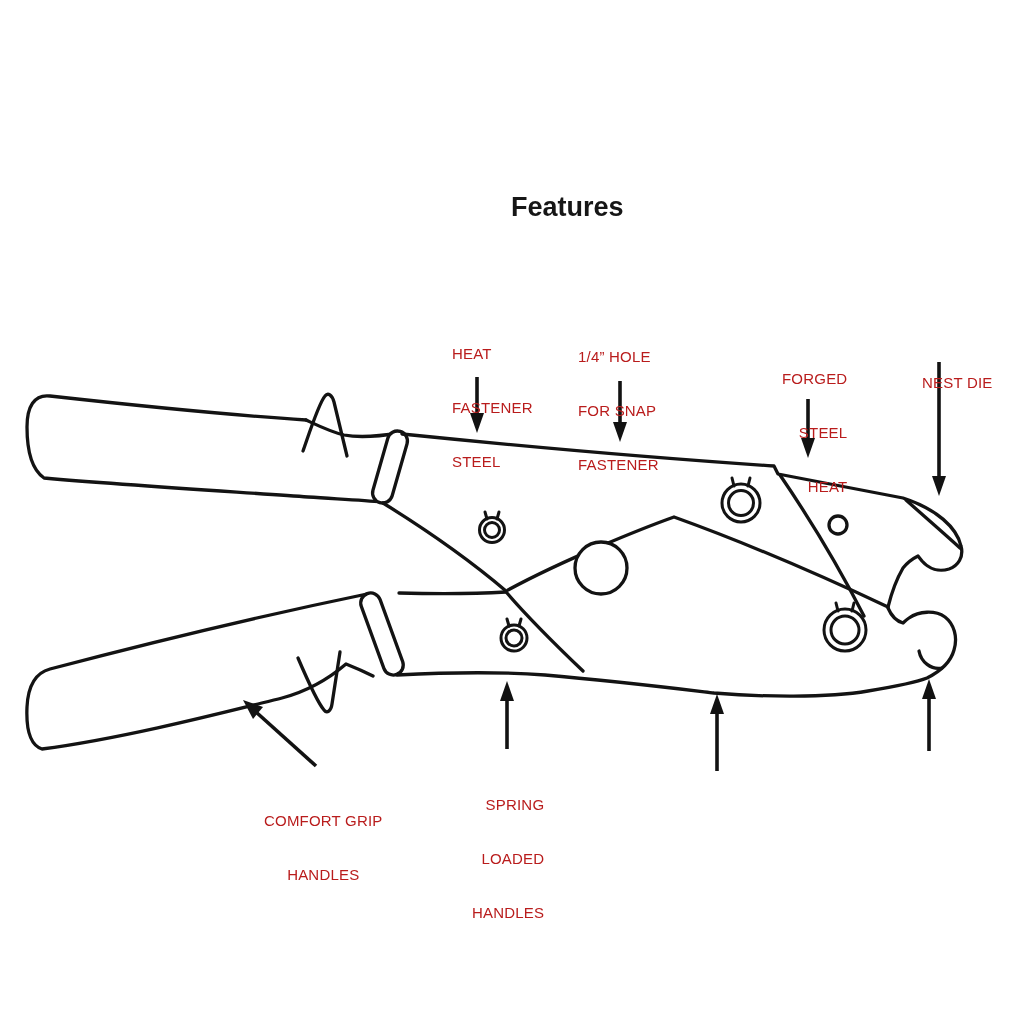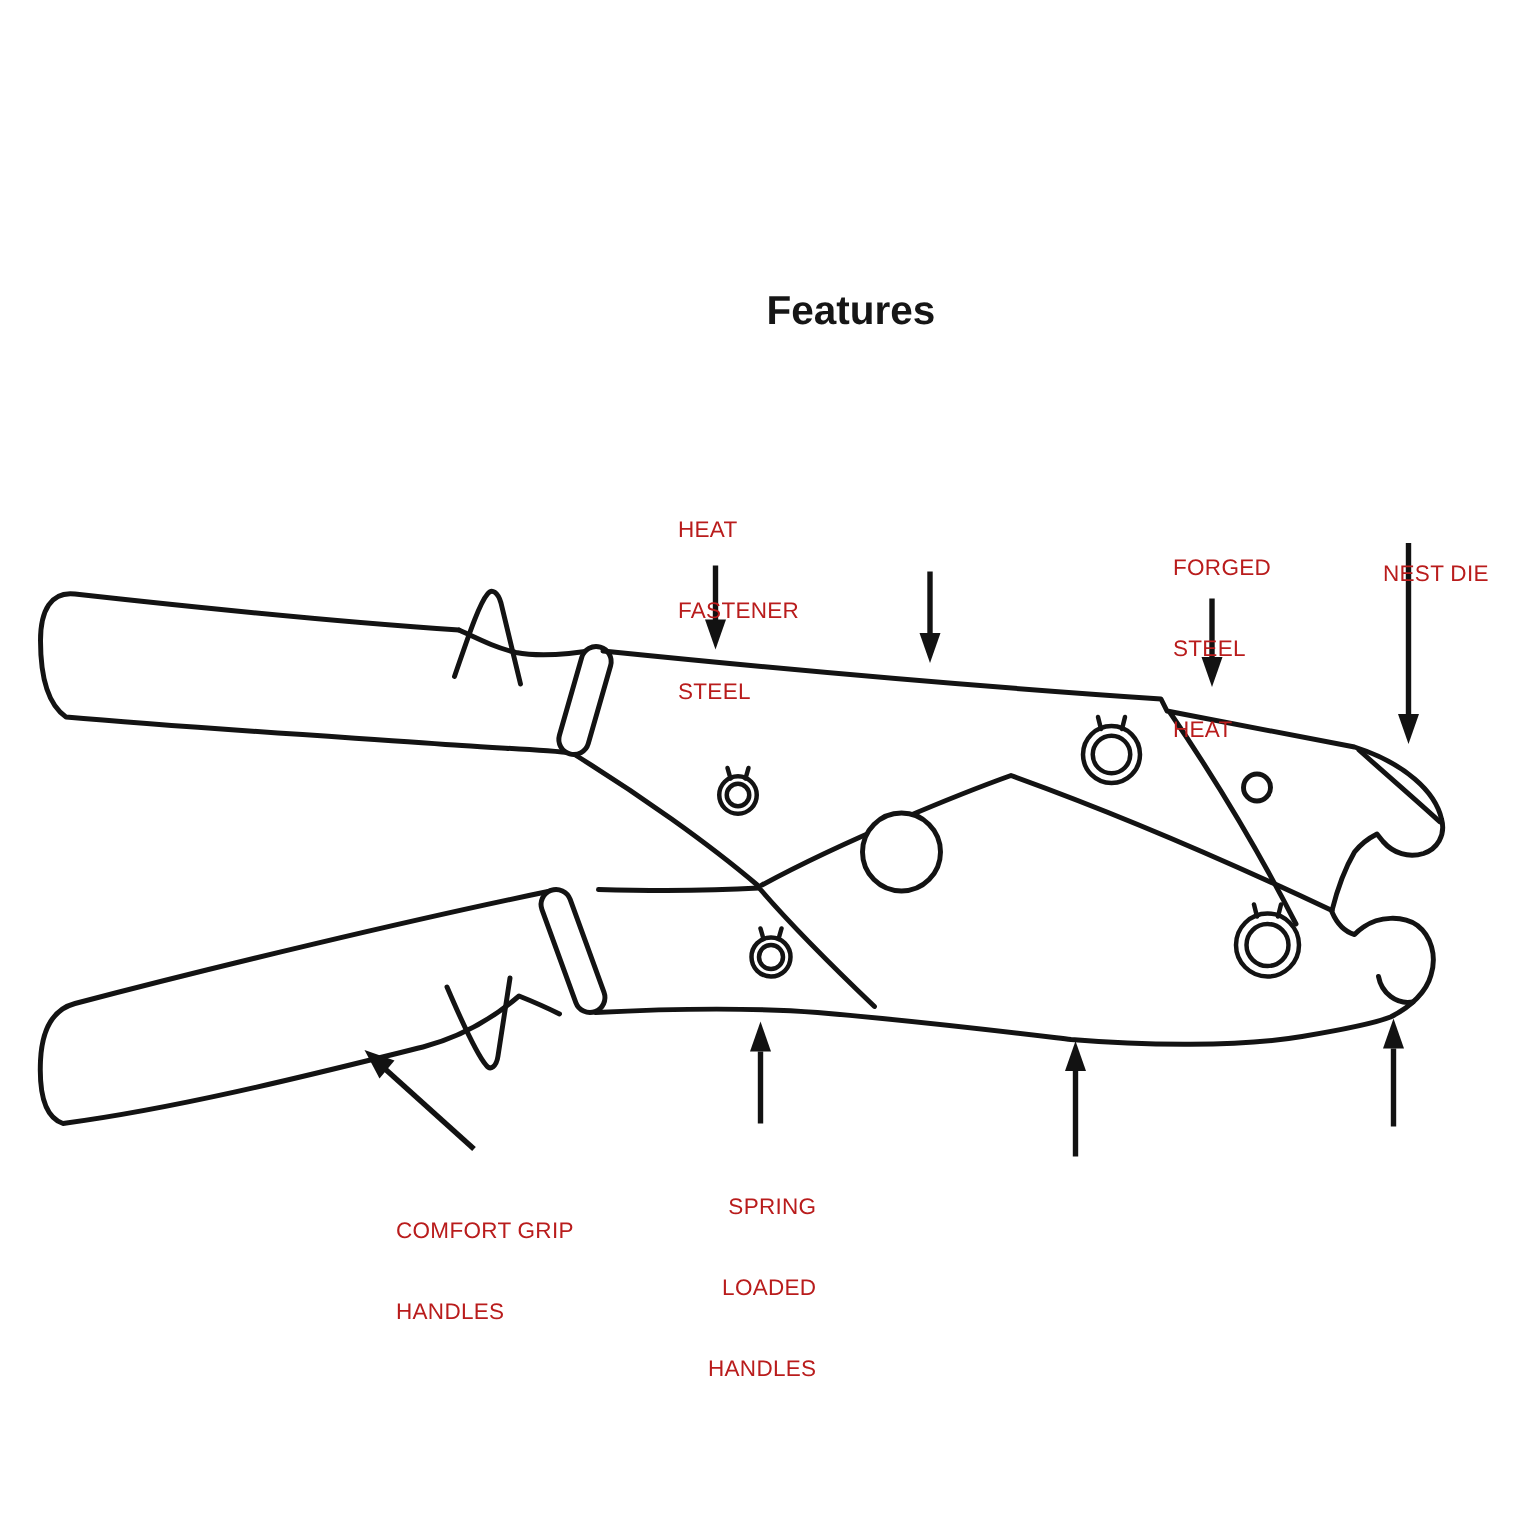--- a/index.html
+++ b/index.html
@@ -15,23 +15,23 @@
     font-size:27px;font-weight:bold;color:#161616;letter-spacing:0px;margin-left:20px;
   }
   .lbl{
     position:absolute;
     font-size:15px;line-height:18px;color:#b91c1c;
     letter-spacing:0.2px;white-space:pre;
   }
   .lbl div{min-height:18px;}
   #lbl-heat{left:452px;top:309px;}
   #lbl-hole{left:578px;top:312px;}
-  #lbl-forged{left:782px;top:334px;}
+  #lbl-forged{left:782px;top:334px;text-align:right;}
   #lbl-nest{left:922px;top:338px;}
-  #lbl-comfort{left:264px;top:776px;}
+  #lbl-comfort{left:264px;top:776px;text-align:center;}
   #lbl-spring{left:472px;top:760px;text-align:right;}
   #lbl-ratchet{left:667px;top:781px;}
   #lbl-indentor{left:872px;top:759px;}
   .ln{stroke:#131313;stroke-width:3.3;fill:none;stroke-linecap:round;stroke-linejoin:round;}
   .lnf{stroke:#131313;stroke-width:3.3;fill:#ffffff;stroke-linecap:round;stroke-linejoin:round;}
   .ring{stroke:#131313;stroke-width:3;fill:#ffffff;}
   .ringi{stroke:#131313;stroke-width:3;fill:none;}
   .ear{stroke:#131313;stroke-width:3;fill:none;stroke-linecap:round;}
   .shaft{stroke:#121212;stroke-width:3.6;fill:none;}
   .head{fill:#121212;stroke:none;}
@@ -128,20 +128,25 @@
   </svg>
 
   <div class="title">Features</div>
 
   <div class="lbl" id="lbl-heat">
     <div>HEAT</div>
     <div>FASTENER</div>
     <div>STEEL</div>
   </div>
 
+  <div class="lbl" id="lbl-hole">
+    <div>1/4” HOLE</div>
+    <div>FOR SNAP</div>
+    <div>FASTENER</div>
+  </div>
 
   <div class="lbl" id="lbl-forged">
     <div>FORGED</div>
     <div>STEEL</div>
     <div>HEAT</div>
   </div>
 
   <div class="lbl" id="lbl-nest">
     <div>NEST DIE</div>
   </div>

